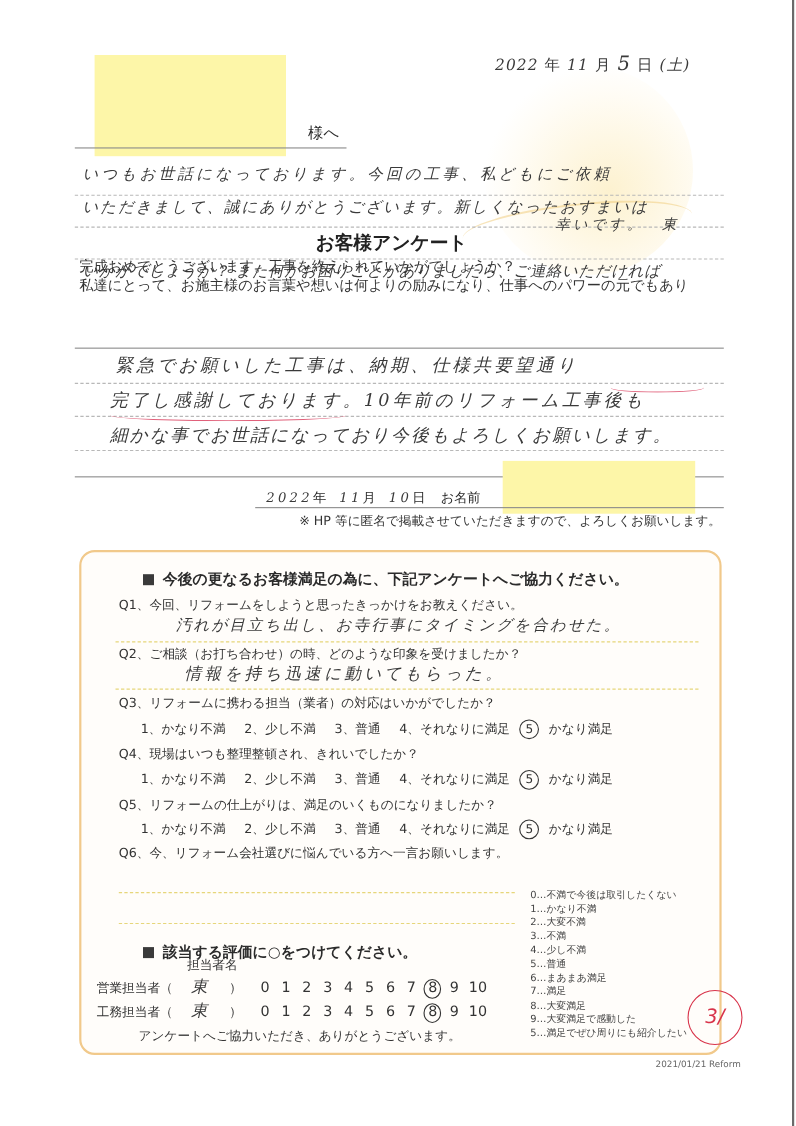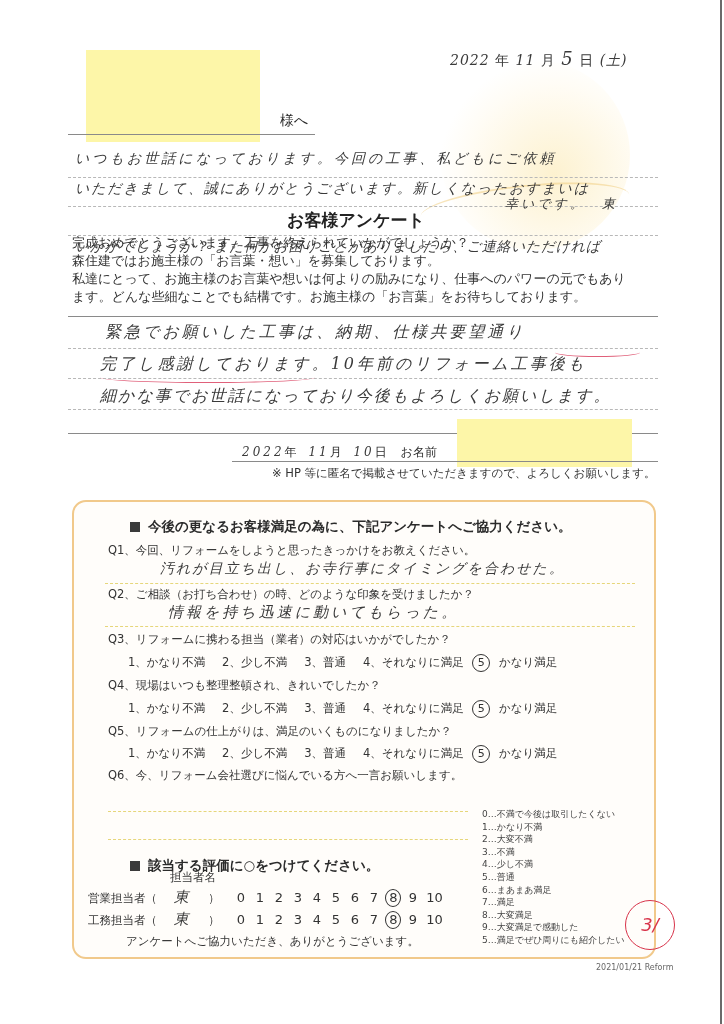--- a/index.html
+++ b/index.html
@@ -58,23 +58,21 @@
 <div class="dotline" style="left:68px;top:177px;width:590px;"></div>
 <div class="abs hand" style="left:75px;top:180px;font-size:14px;letter-spacing:1.8px;">いただきまして、誠にありがとうございます。新しくなったおすまいは</div>
 <div class="dotline" style="left:68px;top:206px;width:590px;"></div>
 <div class="abs hand" style="left:75px;top:209px;font-size:14px;letter-spacing:.6px;margin-top:29px;">いかがでしょうか？ また何かお困りごとがありましたら、ご連絡いただければ</div>
 <div class="dotline" style="left:68px;top:235px;width:590px;"></div>
 <div class="abs hand" style="left:505px;top:195px;font-size:13px;">幸いです。　東</div>
 
 <div class="abs title" style="left:287px;top:209px;">お客様アンケート</div>
 <div class="abs intro" style="left:72px;top:234px;width:600px;">
   <div>完成おめでとうございます。工事を終えられていかがでしょうか？</div>
-  <div>森住建ではお施主様の「お言葉・想い」を募集しております。</div>
   <div>私達にとって、お施主様のお言葉や想いは何よりの励みになり、仕事へのパワーの元でもあり</div>
-  <div>ます。どんな些細なことでも結構です。お施主様の「お言葉」をお待ちしております。</div>
 </div>
 
 <div class="solid" style="left:68px;top:316px;width:590px;"></div>
 <div class="abs hand" style="left:105px;top:322px;font-size:16px;">緊急でお願いした工事は、納期、仕様共要望通り</div>
 <div class="dotline" style="left:68px;top:348px;width:590px;"></div>
 <div class="wavy" style="left:555px;top:348px;width:85px;height:8px;"></div>
 <div class="abs hand" style="left:100px;top:354px;font-size:16px;">完了し感謝しております。10年前のリフォーム工事後も</div>
 <div class="dotline" style="left:68px;top:378px;width:590px;"></div>
 <div class="wavy" style="left:100px;top:372px;width:215px;height:10px;"></div>
 <div class="abs hand" style="left:100px;top:386px;font-size:16px;letter-spacing:2px;">細かな事でお世話になっており今後もよろしくお願いします。</div>

